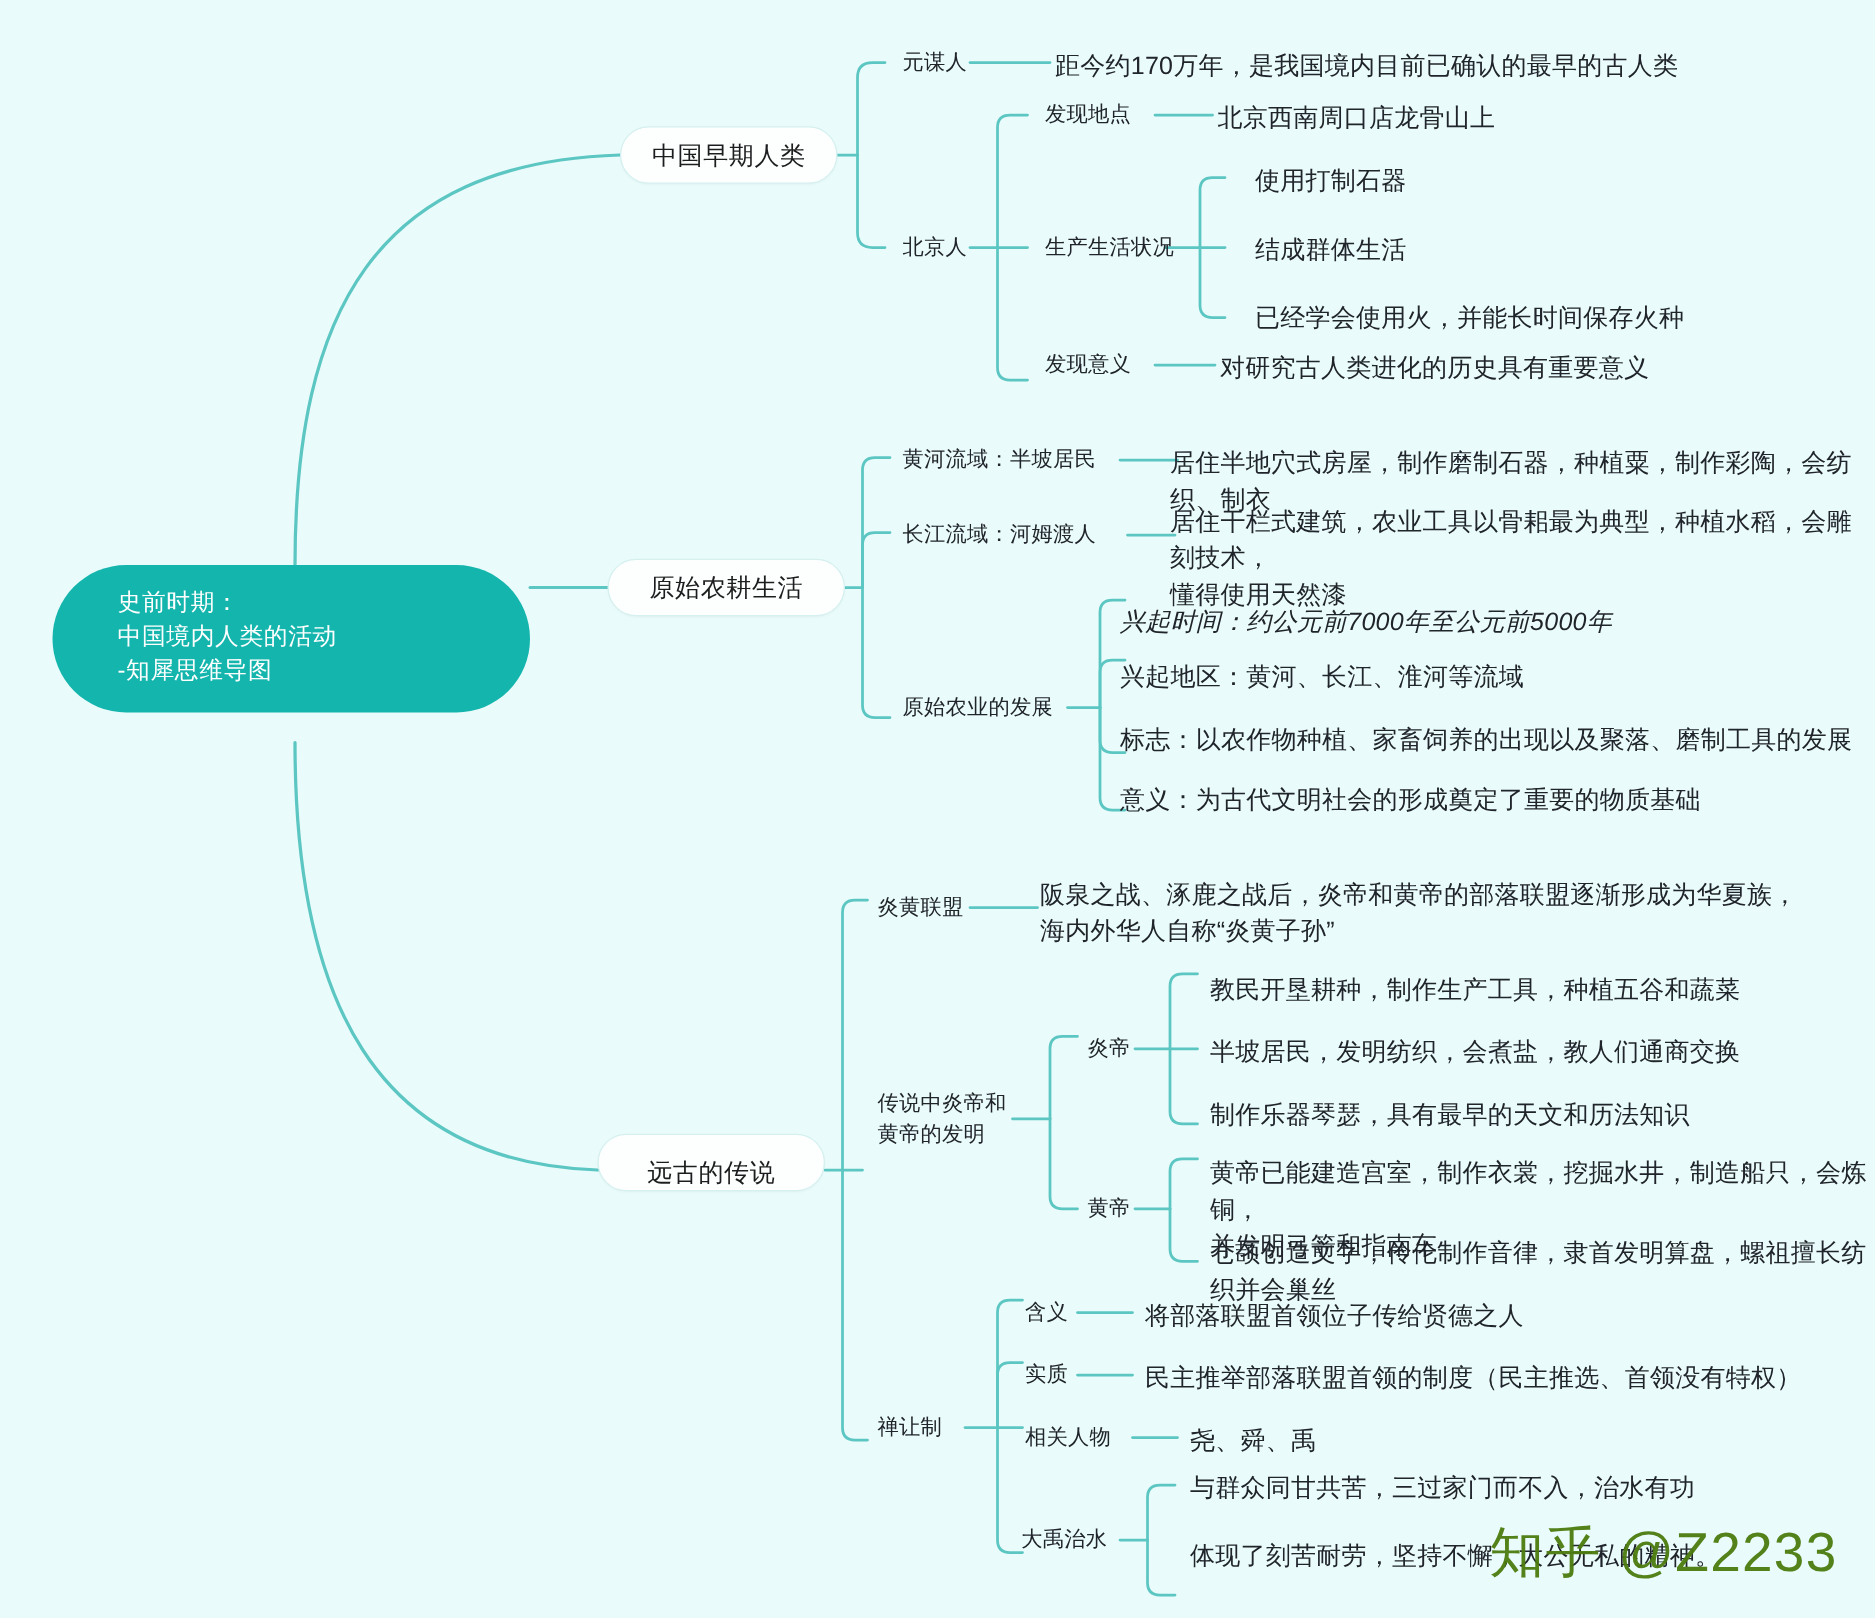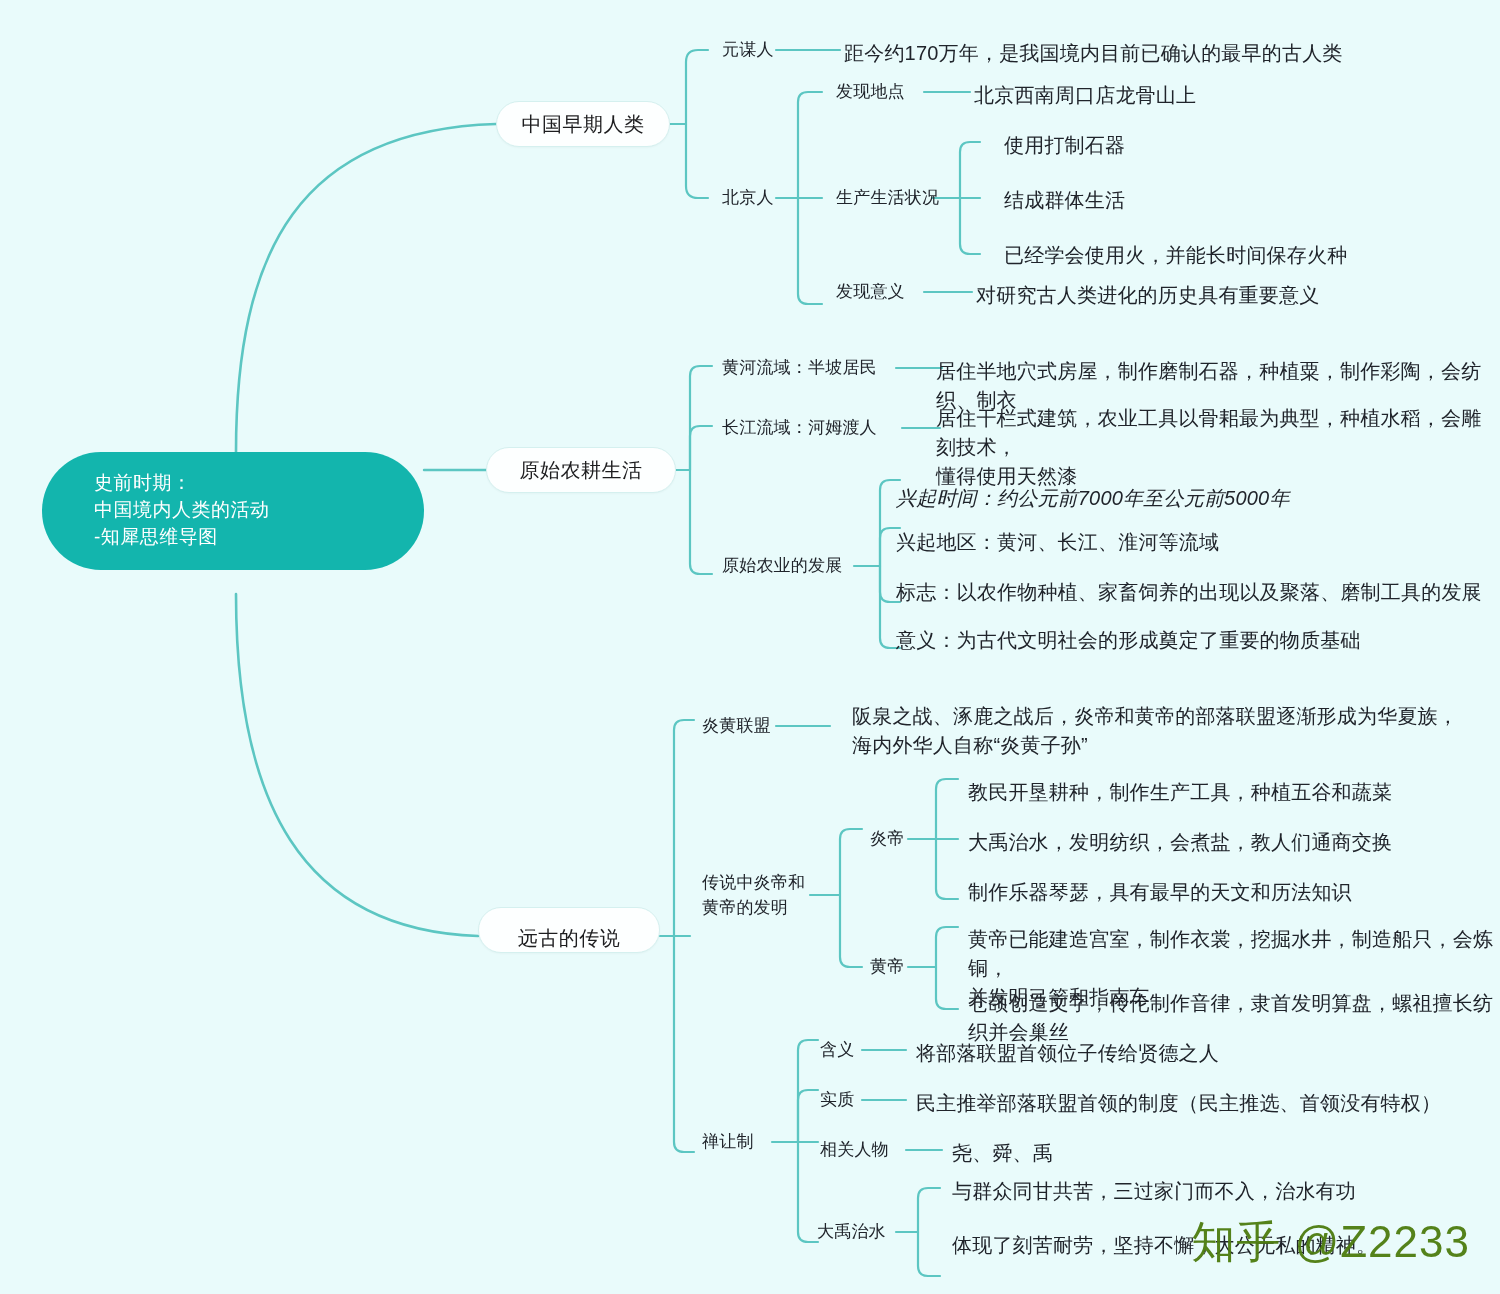--- a/index.html
+++ b/index.html
@@ -199,29 +199,29 @@
   <div class="tnode leaf" style="left:936px; top:404px;">居住干栏式建筑，农业工具以骨耜最为典型，种植水稻，会雕刻技术，
 懂得使用天然漆</div>
 
   <div class="tnode lvl2" style="left:722px; top:554px;">原始农业的发展</div>
   <div class="tnode leaf" style="left:896px; top:484px;font-style:italic;">兴起时间：约公元前7000年至公元前5000年</div>
   <div class="tnode leaf" style="left:896px; top:528px;">兴起地区：黄河、长江、淮河等流域</div>
   <div class="tnode leaf" style="left:896px; top:578px;">标志：以农作物种植、家畜饲养的出现以及聚落、磨制工具的发展</div>
   <div class="tnode leaf" style="left:896px; top:626px;">意义：为古代文明社会的形成奠定了重要的物质基础</div>
 
   <div class="tnode lvl2" style="left:702px; top:714px;">炎黄联盟</div>
-  <div class="tnode leaf" style="left:852px; top:702px;">阪泉之战、涿鹿之战后，炎帝和黄帝的部落联盟逐渐形成为华夏族，
+  <div class="tnode leaf" style="left:832px; top:702px;">阪泉之战、涿鹿之战后，炎帝和黄帝的部落联盟逐渐形成为华夏族，
 海内外华人自称“炎黄子孙”</div>
 
   <div class="tnode lvl2" style="left:702px; top:871px;">传说中炎帝和
 黄帝的发明</div>
 
   <div class="tnode lvl2" style="left:870px; top:827px;">炎帝</div>
   <div class="tnode leaf" style="left:968px; top:778px;">教民开垦耕种，制作生产工具，种植五谷和蔬菜</div>
-  <div class="tnode leaf" style="left:968px; top:828px;">大禹治水，发明纺织，会煮盐，教人们通商交换</div>
+  <div class="tnode leaf" style="left:968px; top:828px;">半坡居民，发明纺织，会煮盐，教人们通商交换</div>
   <div class="tnode leaf" style="left:968px; top:878px;">制作乐器琴瑟，具有最早的天文和历法知识</div>
 
   <div class="tnode lvl2" style="left:870px; top:955px;">黄帝</div>
   <div class="tnode leaf" style="left:968px; top:989px;">仓颉创造文字，伶伦制作音律，隶首发明算盘，螺祖擅长纺织并会巢丝</div>
   <div class="tnode leaf" style="left:968px; top:925px;">黄帝已能建造宫室，制作衣裳，挖掘水井，制造船只，会炼铜，
 并发明弓箭和指南车</div>
 
   <div class="tnode lvl2" style="left:702px; top:1130px;">禅让制</div>
 
   <div class="tnode lvl2" style="left:820px; top:1038px;">含义</div>

